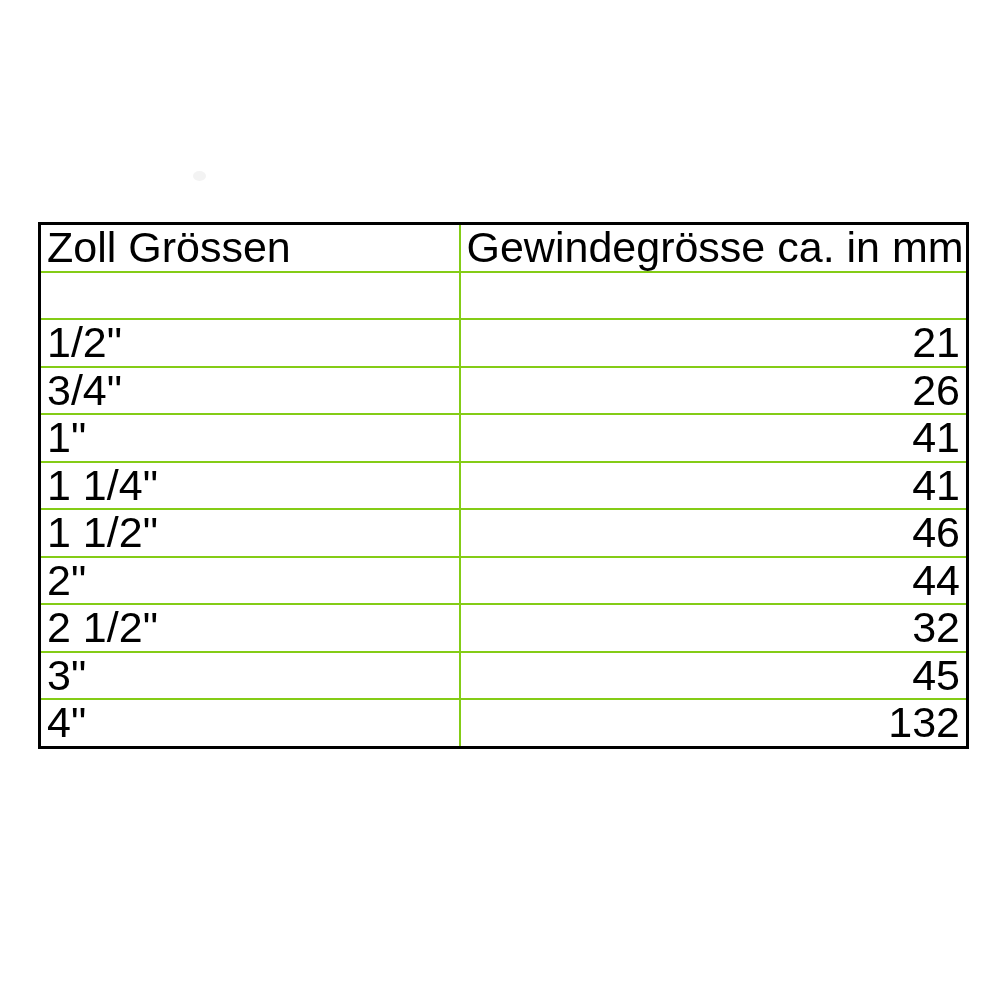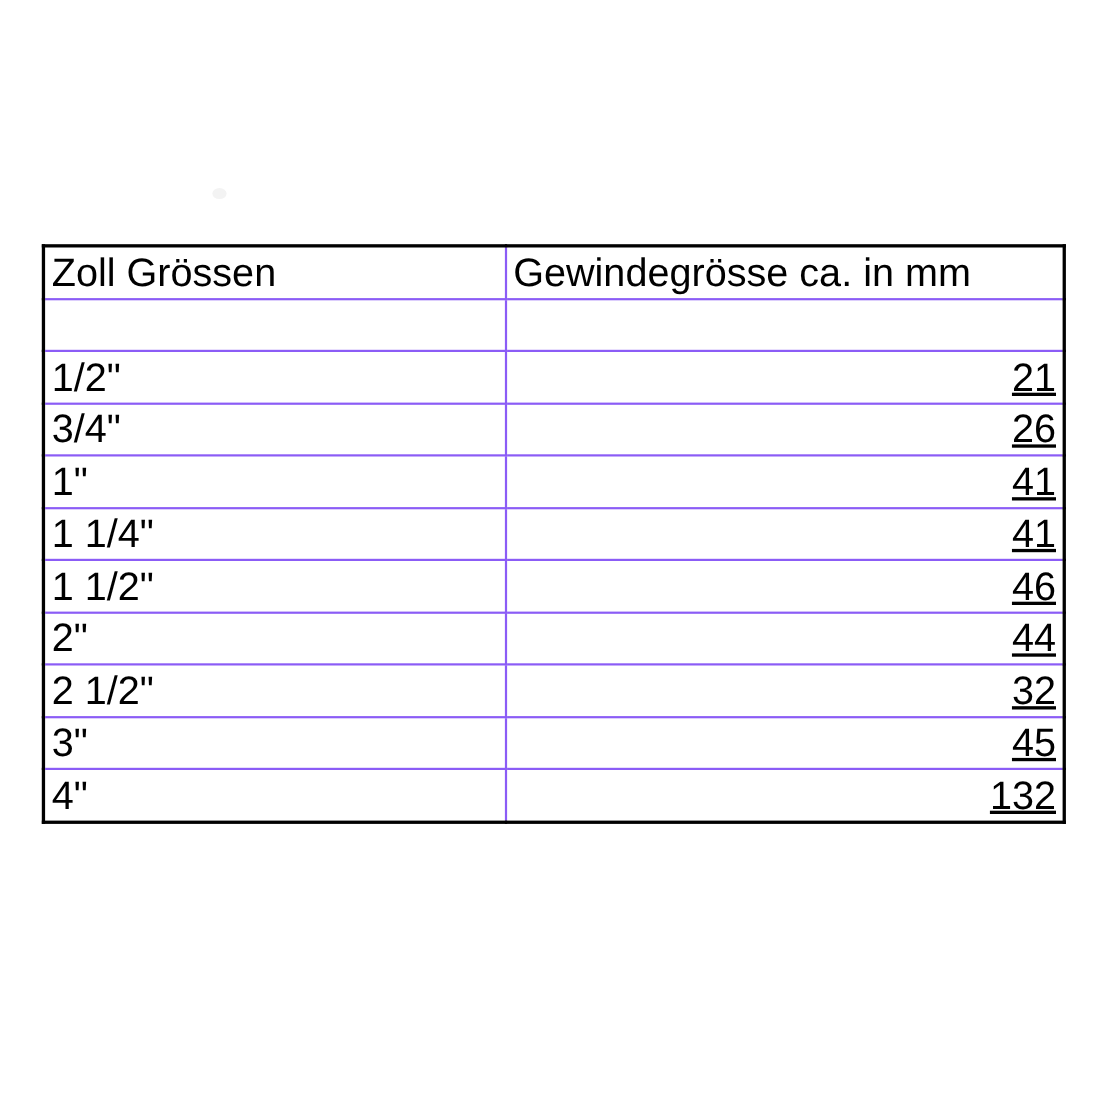--- a/index.html
+++ b/index.html
@@ -31,33 +31,33 @@
     top: 222px;
     width: 928px;
     border-collapse: collapse;
     table-layout: fixed;
     border: 3px solid #000000;
   }
   .col-zoll { width: 420px; }
   .col-mm   { width: 508px; }
   table.size-table th,
   table.size-table td {
-    border: 2px solid #8b5cf6;
+    border: 2px solid #84cc16;
     height: 45.5px;
-    font-size: 36px;
+    font-size: 43px;
     font-weight: 400;
     line-height: 1;
     color: #000000;
     padding: 0 6px;
     vertical-align: middle;
     white-space: nowrap;
     overflow: hidden;
   }
   .cell-left  { text-align: left; }
-  .cell-right { text-align: right; text-decoration: underline; }
+  .cell-right { text-align: right; }
 </style>
 </head>
 <body>
 
 <div class="canvas">
 
   <div class="smudge"></div>
 
   <table class="size-table">
     <colgroup>

